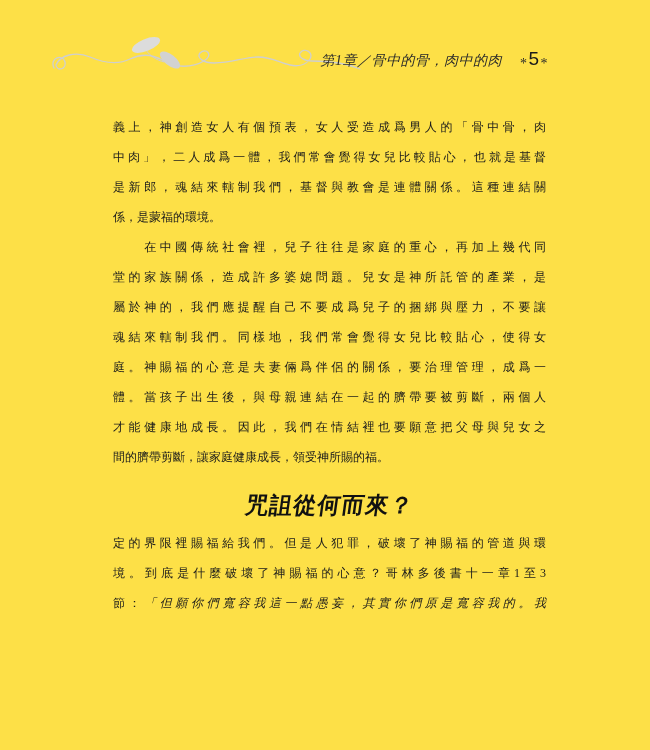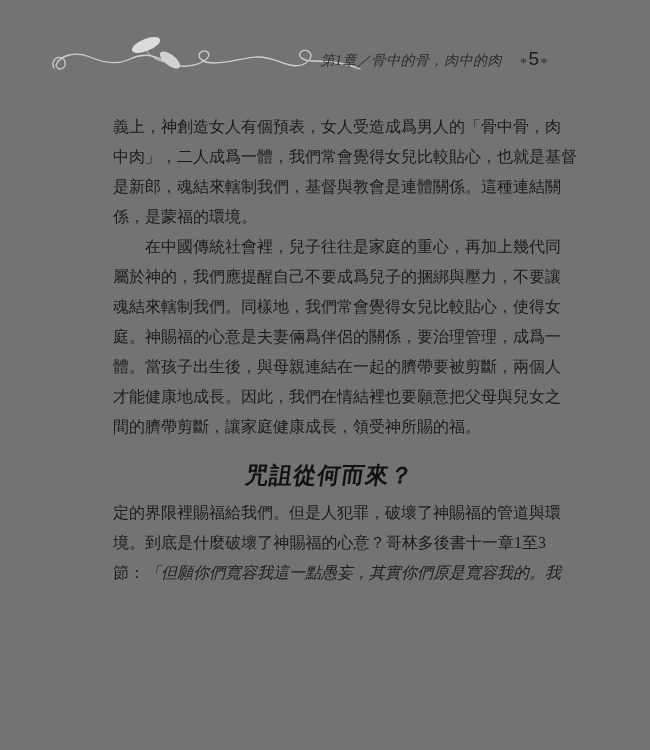--- a/index.html
+++ b/index.html
@@ -1,20 +1,20 @@
 <!DOCTYPE html>
 <html><head>
 <meta charset="utf-8">
 <style>
   html, body { margin: 0; padding: 0; background: #ffffff; }
   .page {
     position: relative;
     width: 650px;
     height: 750px;
-    background: #737373;
+    background: #fde047;
     overflow: hidden;
     font-family: "Liberation Serif", "DejaVu Serif", serif;
     color: #1b1b1b;
   }
 
   
   .flourish {
     position: absolute;
     left: 46px;
     top: 36px;
@@ -50,21 +50,21 @@
   .textblock {
     position: absolute;
     left: 113px;
     top: 112px;
     width: 433px;
   }
   .line {
     margin: 0;
     height: 30px;
     line-height: 30px;
-    font-size: 16px;
+    font-size: 12px;
     text-align: justify;
     text-align-last: justify;
     white-space: nowrap;
     color: #1b1b1b;
   }
   .line.last {
     text-align-last: left;
   }
   .kai {
     font-style: italic;
@@ -103,20 +103,21 @@
     <span class="pagenum-group"><span class="ast">*</span><span class="num">5</span><span class="ast">*</span></span>
   </div>
 
   <main class="textblock">
     <p class="line">義上，神創造女人有個預表，女人受造成爲男人的「骨中骨，肉</p>
     <p class="line">中肉」，二人成爲一體，我們常會覺得女兒比較貼心，也就是基督</p>
     <p class="line">是新郎，魂結來轄制我們，基督與教會是連體關係。這種連結關</p>
     <p class="line last">係，是蒙福的環境。</p>
 
     <p class="line">　　在中國傳統社會裡，兒子往往是家庭的重心，再加上幾代同</p>
+    <p class="line">堂的家族關係，造成許多婆媳問題。兒女是神所託管的產業，是</p>
     <p class="line">屬於神的，我們應提醒自己不要成爲兒子的捆綁與壓力，不要讓</p>
     <p class="line">魂結來轄制我們。同樣地，我們常會覺得女兒比較貼心，使得女</p>
     <p class="line">庭。神賜福的心意是夫妻倆爲伴侶的關係，要治理管理，成爲一</p>
     <p class="line">體。當孩子出生後，與母親連結在一起的臍帶要被剪斷，兩個人</p>
     <p class="line">才能健康地成長。因此，我們在情結裡也要願意把父母與兒女之</p>
     <p class="line last">間的臍帶剪斷，讓家庭健康成長，領受神所賜的福。</p>
 
     <h2 class="section-heading">咒詛從何而來？</h2>
 
     <p class="line">定的界限裡賜福給我們。但是人犯罪，破壞了神賜福的管道與環</p>

